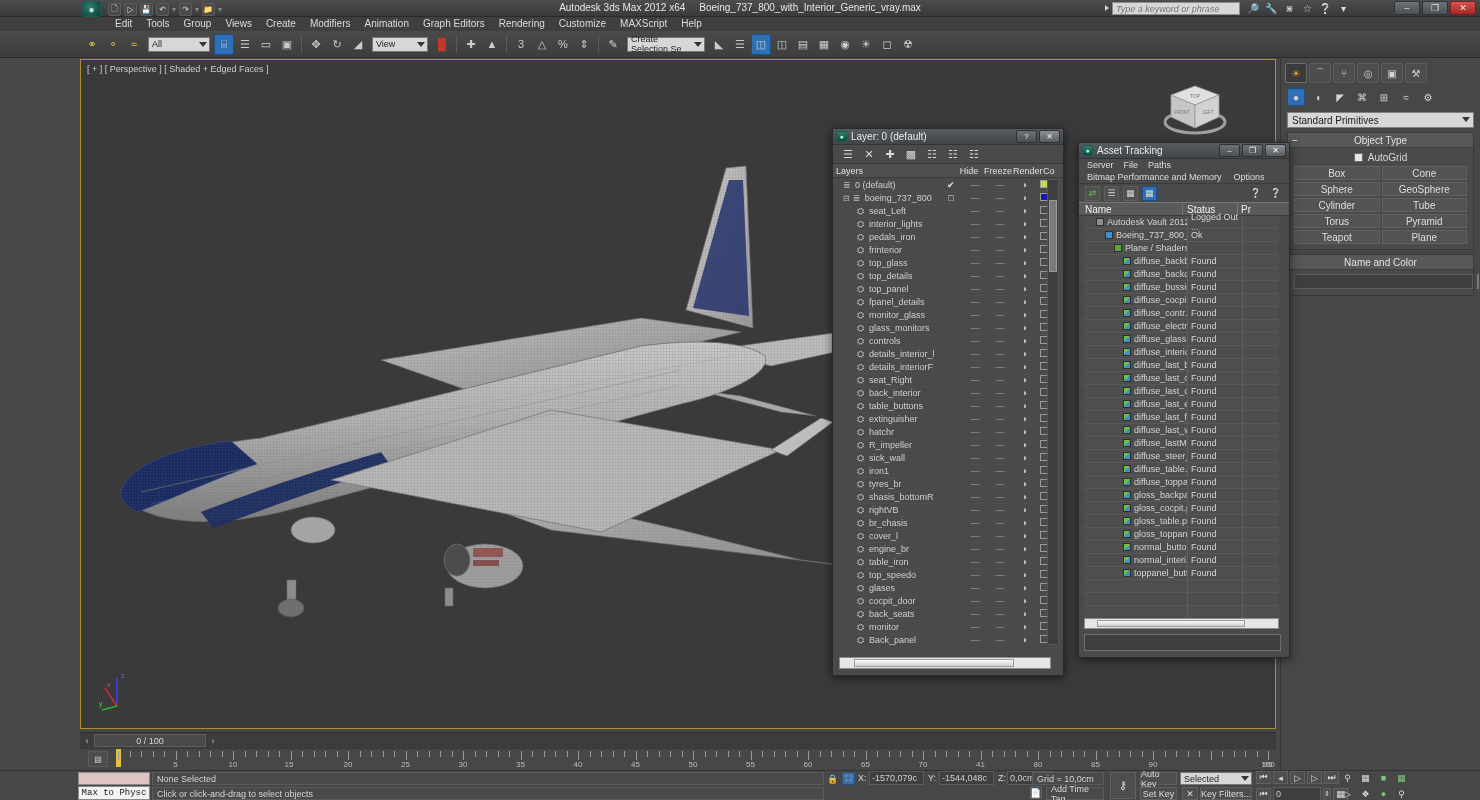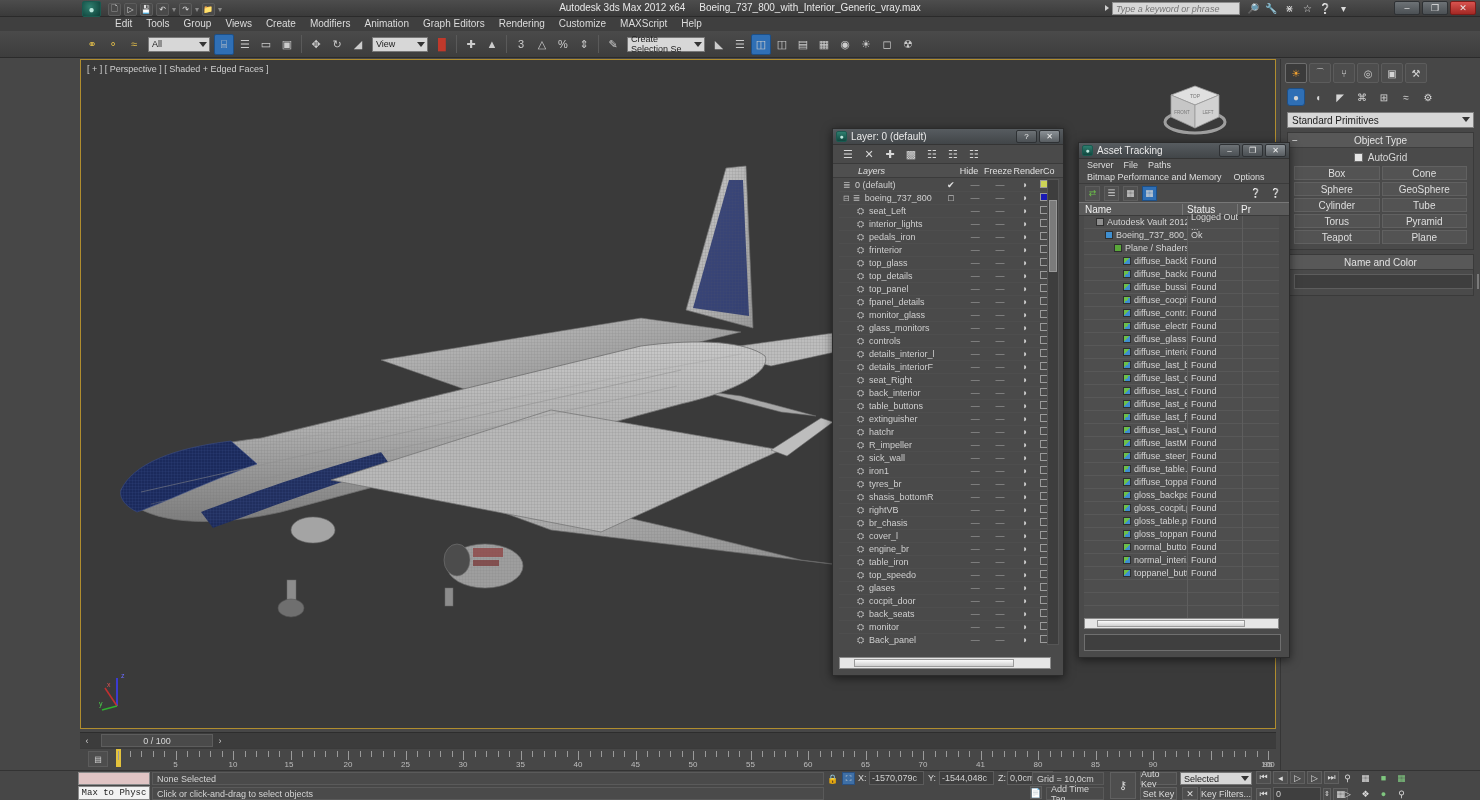--- a/index.html
+++ b/index.html
@@ -64,21 +64,21 @@
 
   
   .planewrap { position:absolute; left:0; top:0; width:1196px; height:670px; }
 
   
   .timeslider { position:absolute; left:80px; top:732px; width:1196px; height:16px;
     background:#3c3c3c; border-top:1px solid #2d2d2d; display:flex; align-items:center; }
   .tsbtn { width:14px; height:14px; display:flex;align-items:center;justify-content:center;
      color:#cfcfcf; font-size:9px;}
   .tsfield { width:112px; height:13px; background:#4a4a4a; border:1px solid #5d5d5d;
-     display:flex; align-items:center; justify-content:center; font-size:9px; color:#d8d8d8;margin-left:7px;}
+     display:flex; align-items:center; justify-content:center; font-size:9px; color:#d8d8d8;}
   .trackbar { position:absolute; left:80px; top:748px; width:1196px; height:22px;
     background:#474747; border-top:1px solid #3a3a3a; }
   .tickrow { position:absolute; left:38px; top:2px; right:0; height:20px; }
   .tick { position:absolute; top:0; width:1px; height:6px; background:#9a9a9a; }
   .tick.major { height:9px; }
   .ticklbl { position:absolute; top:9px; font-size:8px; color:#bdbdbd; transform:translateX(-50%); }
   .playhead { position:absolute; left:36px; top:0px; width:5px; height:18px; background:#e3c23c; }
   .keyiconbtn { position:absolute; left:8px; top:2px; width:20px;height:16px; background:#4d4d4d;
     border:1px solid #5c5c5c; display:flex;align-items:center;justify-content:center; font-size:8px;}
 
@@ -661,24 +661,24 @@
     <div class="ltoolbar">
       <div class="ltool">☰</div>
       <div class="ltool">✕</div>
       <div class="ltool">✚</div>
       <div class="ltool">▩</div>
       <div class="ltool">☷</div>
       <div class="ltool">☷</div>
       <div class="ltool">☷</div>
     </div>
     <div class="lhdr">
-      <span style="width:122px;padding-left:25px;font-style:italic;">Layers</span>
+      <span style="width:122px;padding-left:3px;">Layers</span>
       <span style="width:28px;text-align:center;">Hide</span>
       <span style="width:30px;text-align:center;">Freeze</span>
-      <span style="width:30px;text-align:right;">Render</span>
+      <span style="width:30px;text-align:left;">Render</span>
       <span style="width:16px;">Co</span>
     </div>
     <div class="llist" id="llist">
         <div class="lrow">
           <div class="nm" style="padding-left: 4px;">
             <span class="layerIcon">≣</span>
             <span>0 (default)</span>
           </div>
           <div class="col-chk" style="color: rgb(226, 226, 226);">✔</div>
           <div class="dash">—</div>

